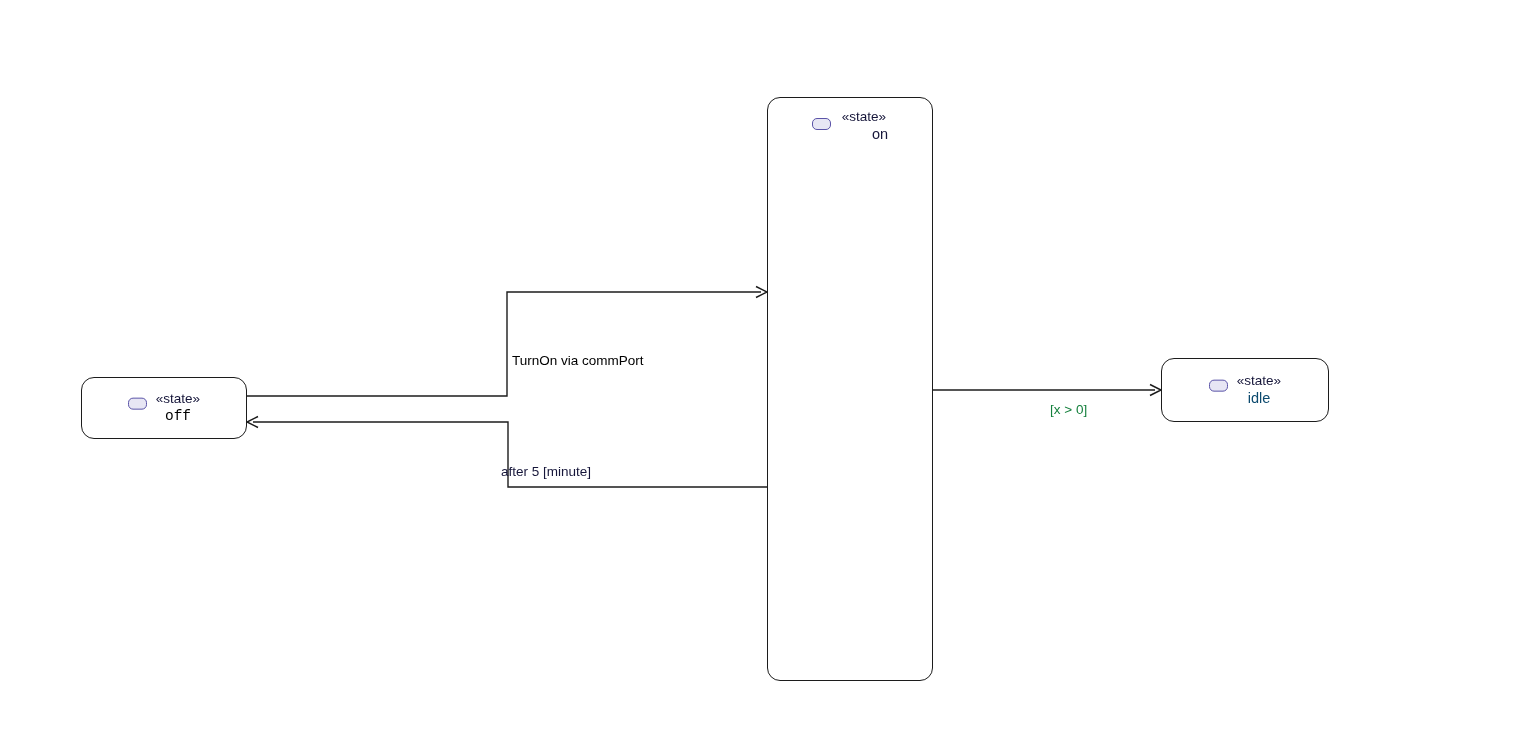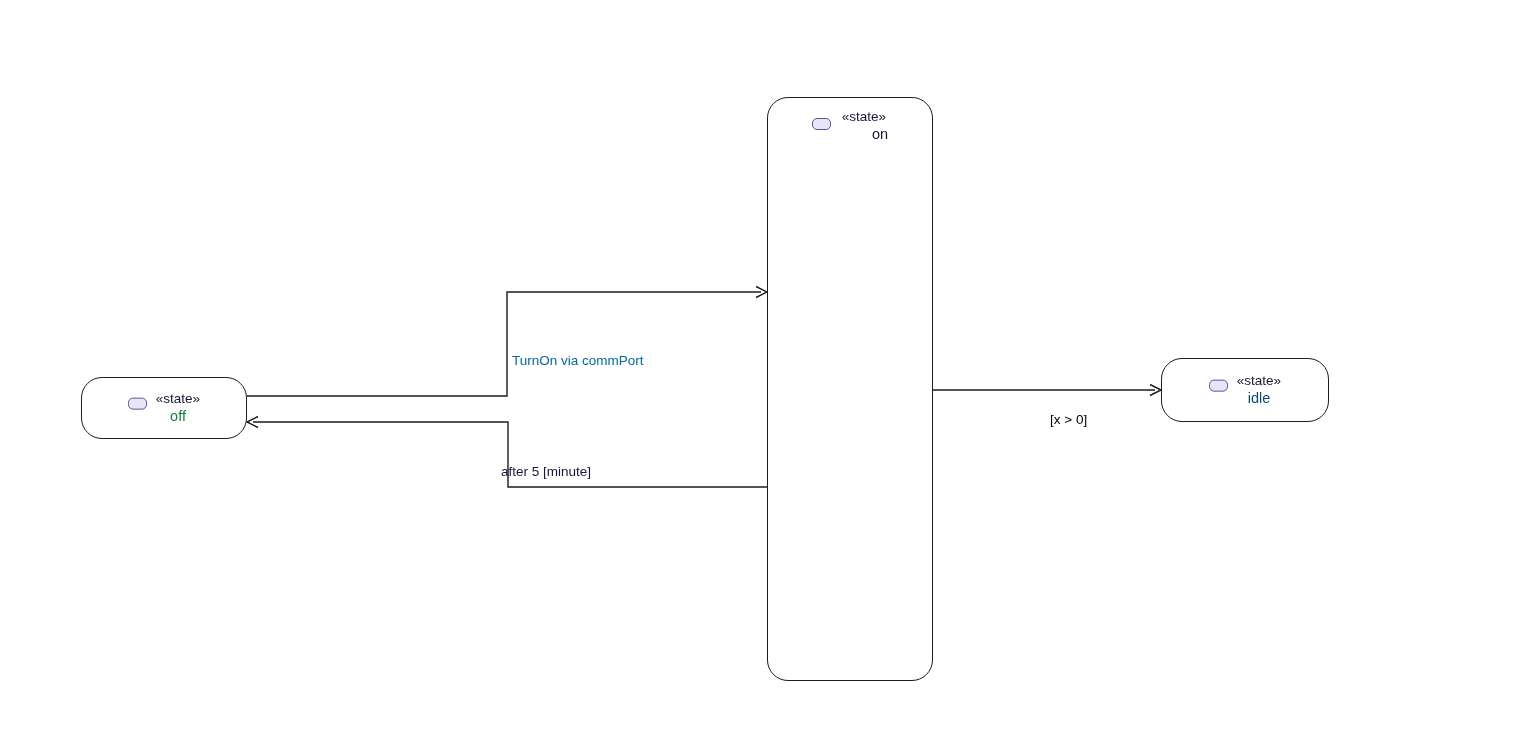--- a/index.html
+++ b/index.html
@@ -30,21 +30,21 @@
     width: 1518px;
     height: 730px;
     overflow: visible;
   }
   
   .state-node {
     position: absolute;
     box-sizing: border-box;
     background: #ffffff;
     border: 1.6px solid #1c1c1c;
-    border-radius: 21px;
+    border-radius: 13px;
   }
   .state-header {
     position: absolute;
     left: 0;
     top: 0;
     width: 100%;
     display: flex;
     flex-direction: row;
     align-items: flex-start;
     justify-content: center;
@@ -114,21 +114,21 @@
         <path d="M 1150 384.5 L 1161 390 L 1150 395.5" fill="none" stroke="#1c1c1c" stroke-width="1.5" stroke-linecap="butt"></path>
       </g>
     </svg>
 
   <div id="node-layer">
       <div class="state-node short" style="left: 81px; top: 377px; width: 166px; height: 62px; border-color: rgb(28, 28, 28);">
         <div class="state-header">
           <span class="state-icon" style="border-color: rgb(91, 84, 168); background: rgb(231, 230, 244);"></span>
           <div class="state-labels">
             <span class="state-stereotype" style="color: rgb(22, 22, 58);">«state»</span>
-            <span class="state-name" style="color: #15803d;">off</span>
+            <span class="state-name" style="color: #000000; font-family: Liberation Mono, monospace;">off</span>
           </div>
         </div>
       </div>
       <div class="state-node" style="left: 767px; top: 97px; width: 166px; height: 584px; border-color: rgb(28, 28, 28);">
         <div class="state-header">
           <span class="state-icon" style="border-color: rgb(91, 84, 168); background: rgb(231, 230, 244);"></span>
           <div class="state-labels">
             <span class="state-stereotype" style="color: rgb(22, 22, 58);">«state»</span>
             <span class="state-name" style="color: rgb(22, 22, 58); margin-left: 32px;">on</span>
           </div>
@@ -136,18 +136,18 @@
       </div>
       <div class="state-node short" style="left: 1161px; top: 358px; width: 168px; height: 64px; border-color: rgb(28, 28, 28);">
         <div class="state-header">
           <span class="state-icon" style="border-color: rgb(91, 84, 168); background: rgb(231, 230, 244);"></span>
           <div class="state-labels">
             <span class="state-stereotype" style="color: rgb(22, 22, 58);">«state»</span>
             <span class="state-name" style="color: #0c4a6e;">idle</span>
           </div>
         </div>
       </div>
-      <div class="edge-label" style="left: 512px; top: 353px; color: #0369a1;">TurnOn via commPort</div>
+      <div class="edge-label" style="left: 512px; top: 353px; color: #000000;">TurnOn via commPort</div>
       <div class="edge-label" style="left: 501px; top: 464px; color: rgb(22, 22, 58);">after 5 [minute]</div>
-      <div class="edge-label" style="left: 1050px; top: 412px; color: #000000;">[x &gt; 0]</div>
+      <div class="edge-label" style="left: 1050px; top: 402px; color: #15803d;">[x &gt; 0]</div>
     </div>
 
 </div>
 
 </body></html>

